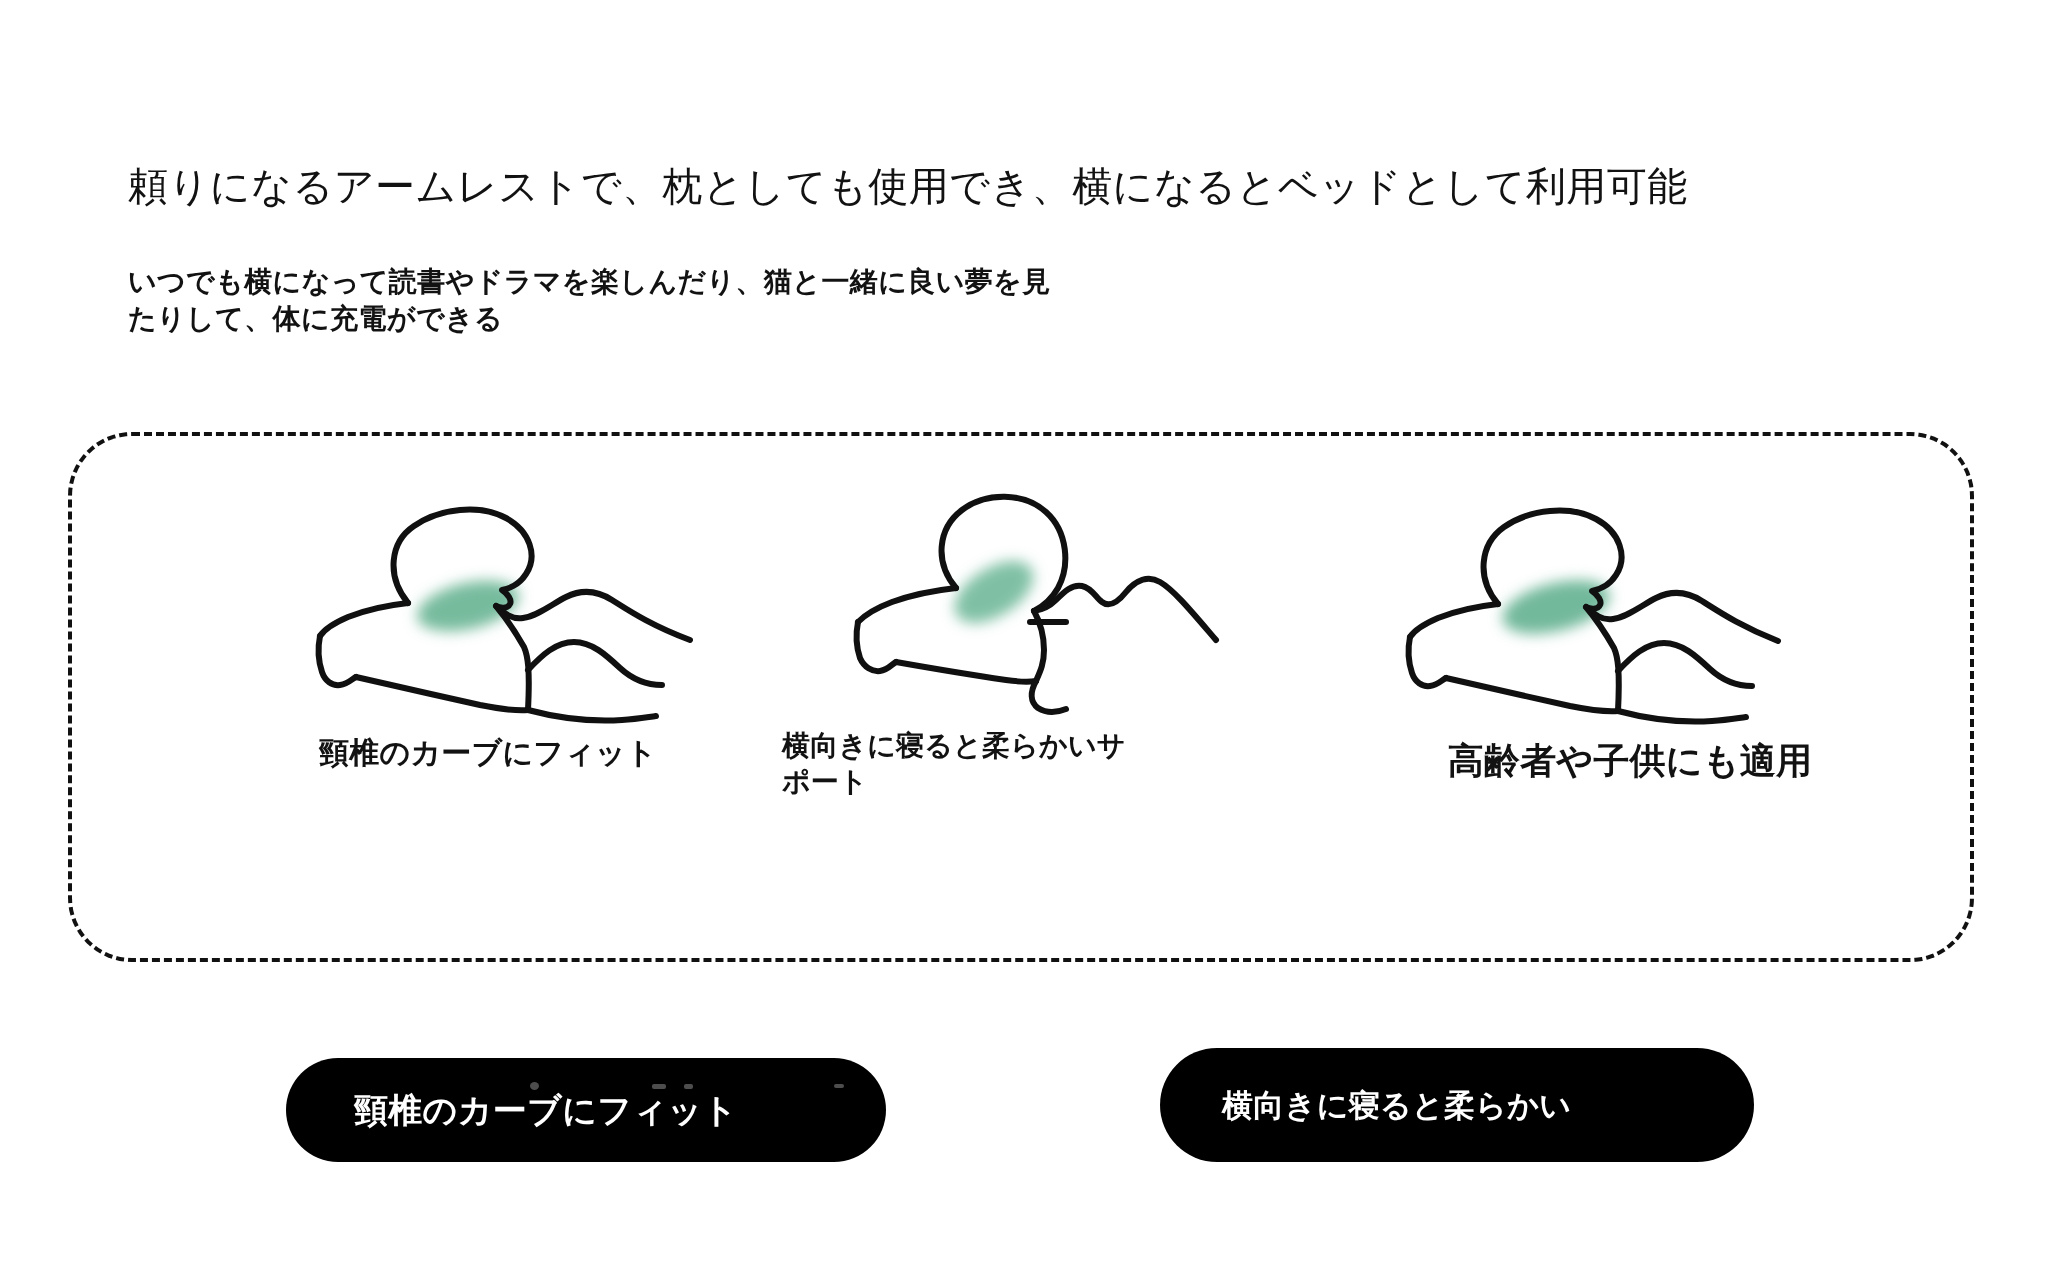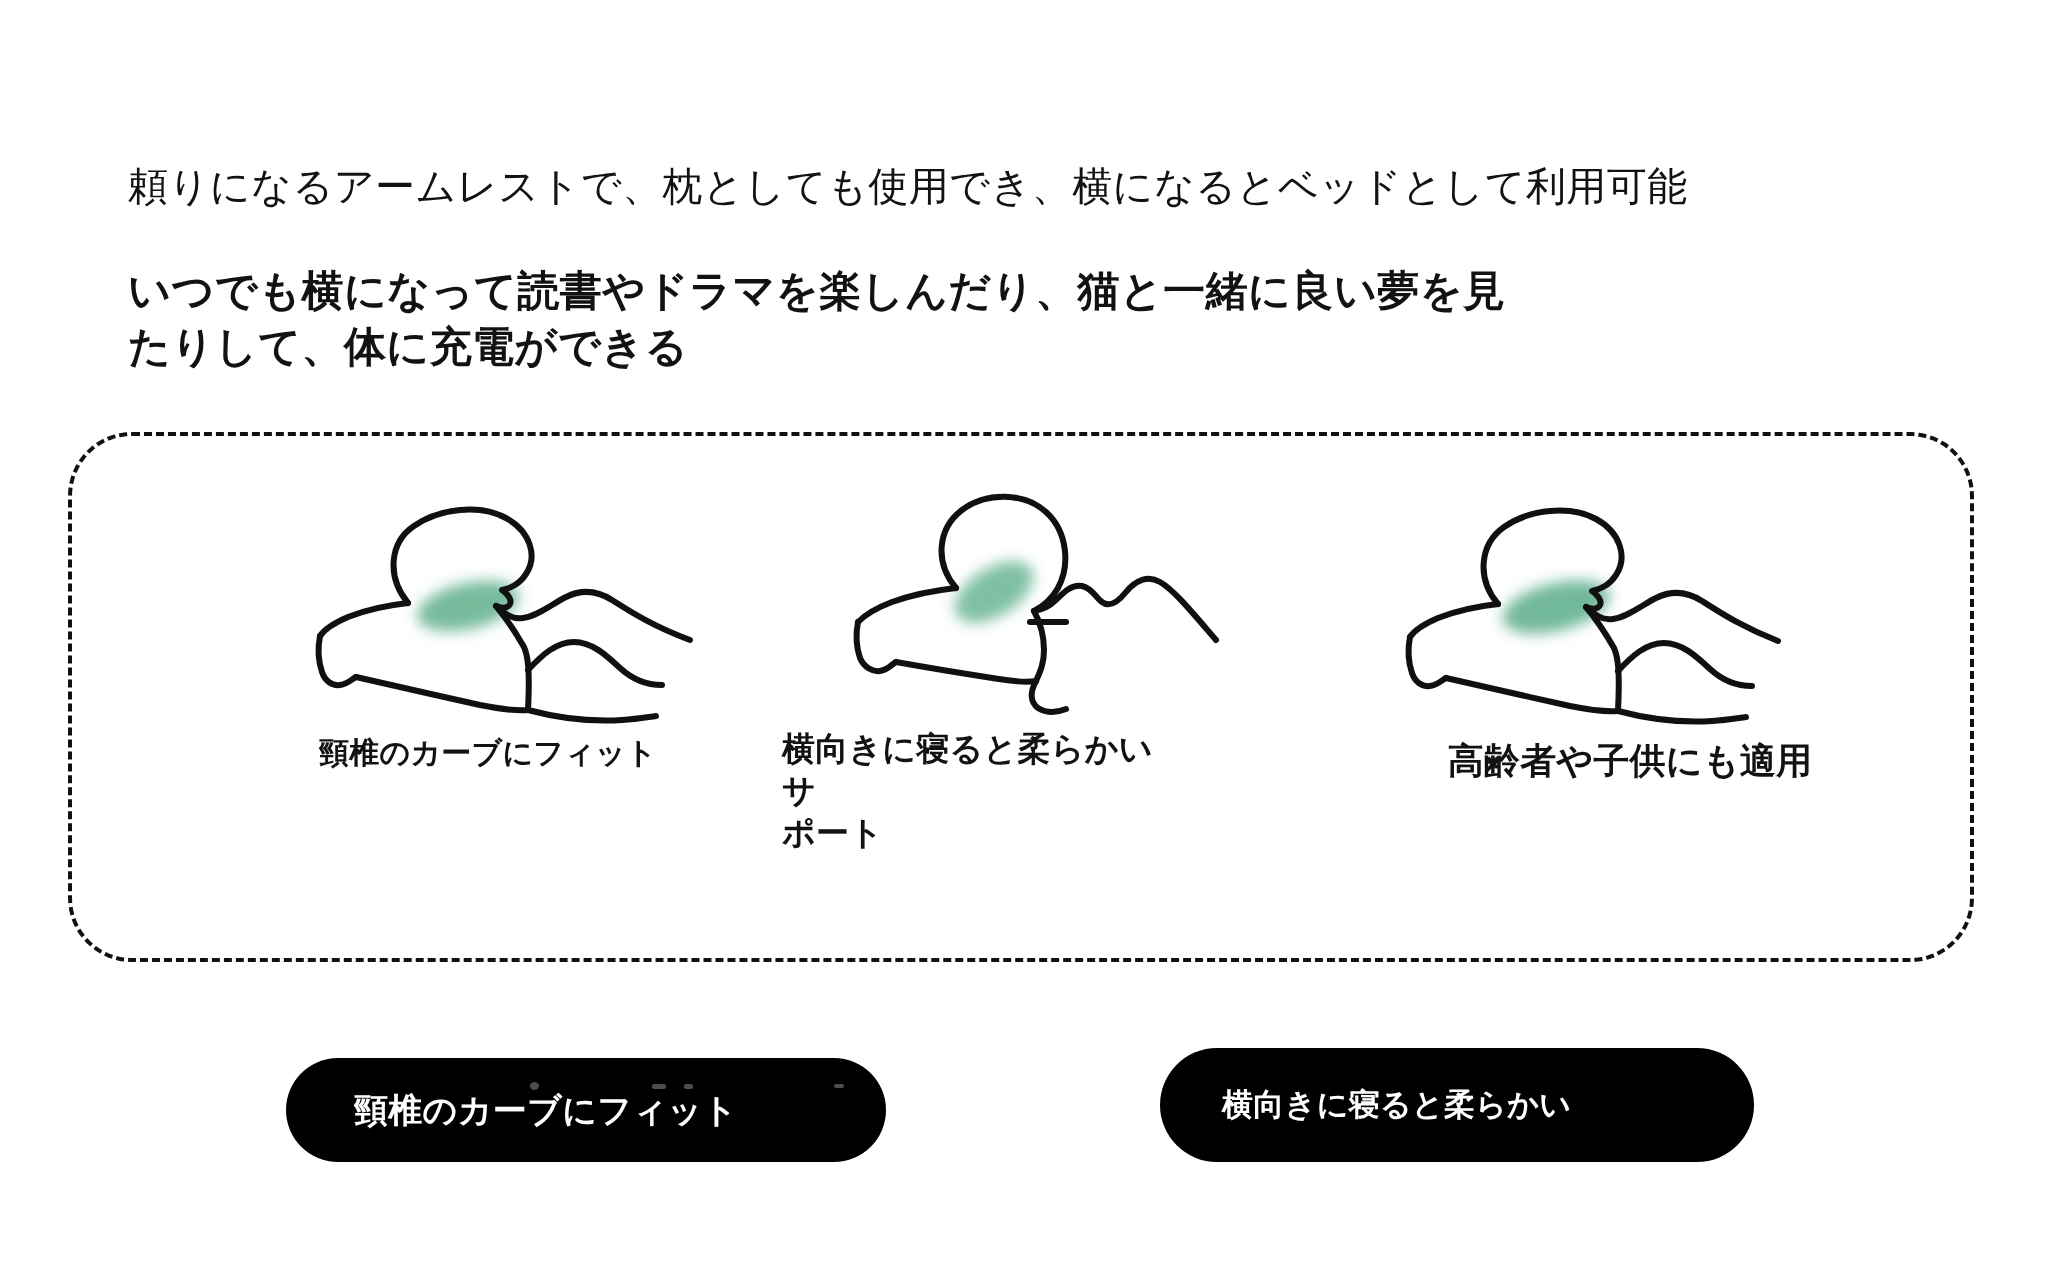--- a/index.html
+++ b/index.html
@@ -33,21 +33,21 @@
   .headline {
     font-size: 40px;
     font-weight: 400;
     line-height: 1.32;
     letter-spacing: 0.4px;
     color: #121212;
     white-space: nowrap;
   }
   .subheadline {
     margin-top: 50px;
-    font-size: 42px;
+    font-size: 28px;
     font-weight: 700;
     line-height: 1.34;
     letter-spacing: 0.4px;
     color: #121212;
     max-width: 1200px;
   }
   .subheadline .sub-line {
     display: block;
     white-space: nowrap;
   }
@@ -105,21 +105,21 @@
     letter-spacing: 0.2px;
     color: #121212;
     text-align: center;
   }
   .card-1 .feature-caption {
     font-size: 30px;
     margin-top: 14px;
     transform: translateX(-12px);
   }
   .card-2 .feature-caption {
-    font-size: 33px;
+    font-size: 28px;
     text-align: left;
     align-self: flex-start;
     margin-top: 8px;
     margin-left: 18px;
     width: 380px;
   }
   .card-3 .feature-caption {
     font-size: 36px;
     margin-top: 10px;
     transform: translateX(14px);
@@ -158,21 +158,20 @@
     left: 1160px;
     top: 1048px;
     width: 594px;
     height: 114px;
     padding-left: 62px;
   }
   #pill-2 .pill-label {
     font-size: 31px;
     line-height: 1.3;
     width: 420px;
-    font-family: Liberation Serif, serif;
   }
   #pill-2 .pill-label .pl-line { display: block; }
 
   
   .speck {
     position: absolute;
     background: #8d8d8d;
     opacity: 0.55;
     border-radius: 2px;
   }

